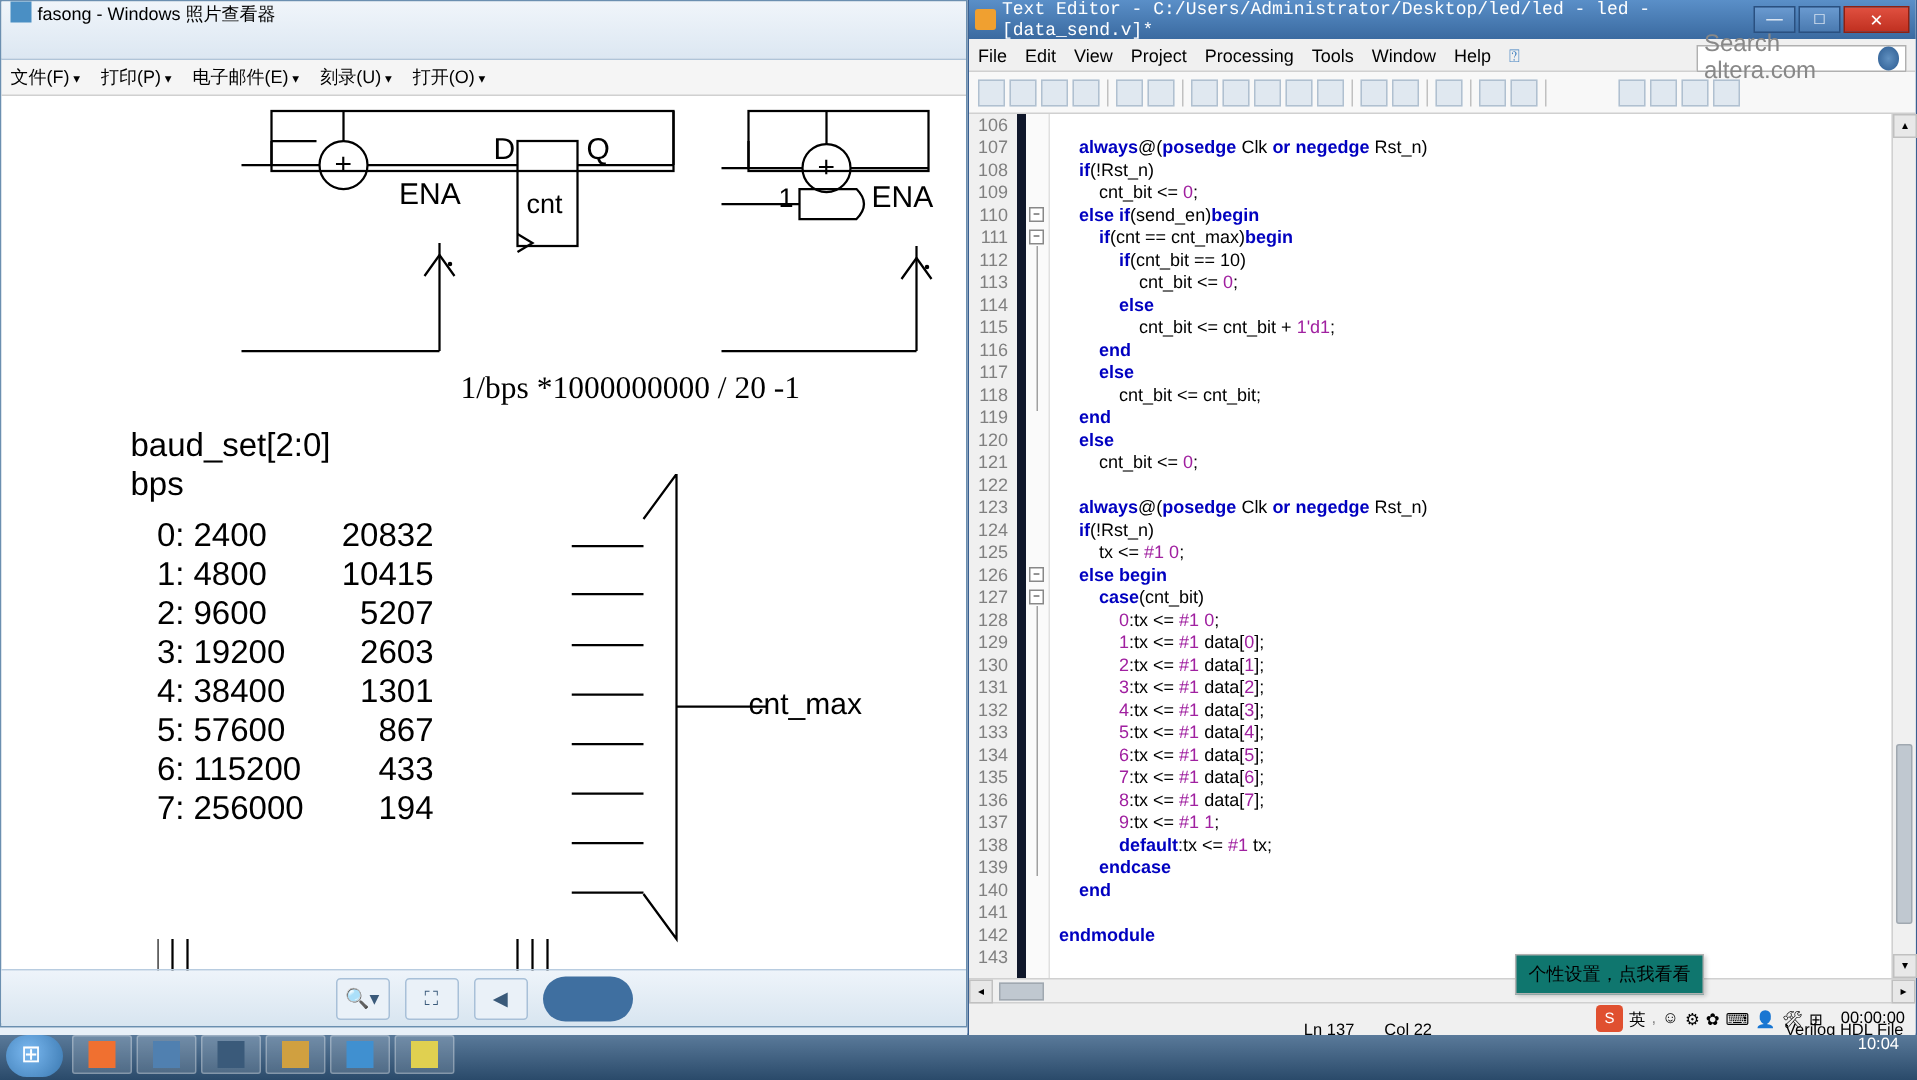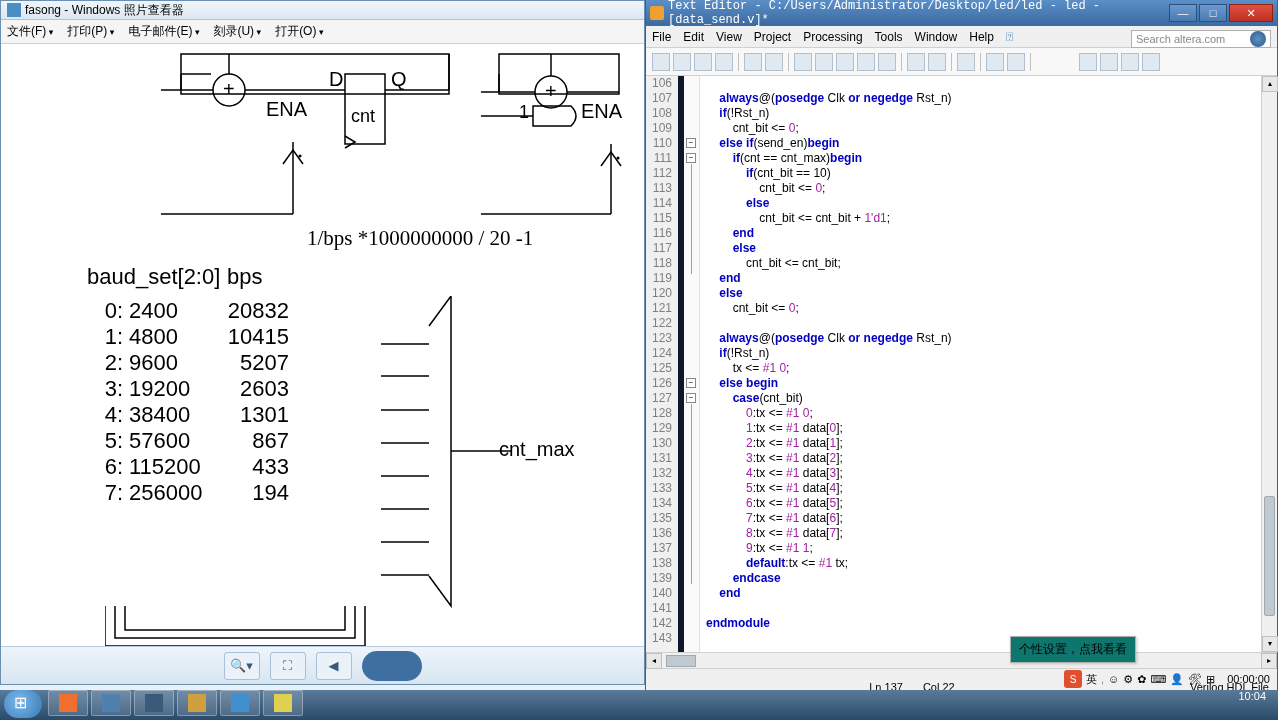--- a/index.html
+++ b/index.html
@@ -1,48 +1,48 @@
 <!DOCTYPE html>
 <html><head>
   <meta charset="utf-8">
   <style>
     * { margin: 0; padding: 0; box-sizing: border-box; font-family: "Microsoft YaHei", Tahoma, sans-serif; }
     body { width: 1278px; height: 720px; background: #e8f0f8; position: relative; overflow: hidden; }
     
     
     .photo-viewer { position: absolute; left: 0; top: 0; width: 645px; height: 685px; background: #fff; border: 1px solid #6b8fb0; }
-    .pv-title { height: 19px; background: linear-gradient(#f0f5fa, #dce7f2); border-bottom: 1px solid #b0c4d8; display: flex; align-items: center; padding: 0 6px; font-size: 12px; }
+    .pv-title { height: 39px; background: linear-gradient(#f0f5fa, #dce7f2); border-bottom: 1px solid #b0c4d8; display: flex; padding: 0 6px; font-size: 12px; }
     .pv-title-icon { width: 14px; height: 14px; background: #4a8fc4; margin-right: 4px; }
     .pv-menu { height: 24px; background: #f5f5f5; border-bottom: 1px solid #d0d0d0; display: flex; align-items: center; padding: 0 6px; font-size: 12px; gap: 14px; }
     .pv-menu span { cursor: pointer; }
     .pv-menu .dd::after { content: " ▾"; font-size: 9px; }
     .pv-content { position: relative; height: 618px; background: #fff; overflow: hidden; }
     .baud-table { position: absolute; left: 86px; top: 220px; font-family: "Times New Roman", serif; font-size: 22px; }
     .baud-row { display: flex; }
     .baud-idx { width: 42px; text-align: right; padding-right: 6px; }
     .baud-bps { width: 90px; text-align: left; }
     .baud-val { width: 70px; text-align: right; }
     .formula { position: absolute; left: 306px; top: 182px; font-family: "Times New Roman", serif; font-size: 21px; }
-    .header-row { display: flex; margin-bottom: 8px; font-size: 22px;}
+    .header-row { display: flex; margin-bottom: 8px; font-size: 22px; flex-direction: column;}
     .hdr-baud { width: 140px; }
     .hdr-bps { width: 80px; }
     .pv-toolbar { position: absolute; bottom: 0; left: 0; right: 0; height: 38px; background: linear-gradient(#eef4fa, #d8e5f0); border-top: 1px solid #b8cce0; display: flex; justify-content: center; align-items: center; gap: 10px; }
     .pv-tb-btn { width: 36px; height: 28px; background: #eaf1f8; border: 1px solid #a8c0d8; border-radius: 3px; display: flex; align-items: center; justify-content: center; font-size: 13px; color: #3a5a7a; }
     .pv-tb-big { width: 60px; height: 30px; background: #3f6fa0; border-radius: 15px; }
     
     
     .text-editor { position: absolute; left: 645px; top: 0; width: 633px; height: 690px; background: #fff; border: 1px solid #3a6090; border-top: none; }
     .te-title { height: 26px; background: linear-gradient(#5a8fc8, #3a6aa0); display: flex; align-items: center; padding: 0 4px; color: #fff; font-size: 12px; }
     .te-title-icon { width: 14px; height: 14px; background: #f0a030; margin-right: 4px; border-radius: 2px; }
     .te-title-text { flex: 1; font-family: Liberation Mono, monospace; }
     .te-winbtns { display: flex; gap: 2px; }
     .te-winbtn { width: 28px; height: 18px; background: linear-gradient(#6a9ad0, #4a7ab0); border: 1px solid #2a5080; display: flex; align-items: center; justify-content: center; font-size: 11px; color: #fff; }
     .te-close { width: 44px; background: linear-gradient(#e05040, #c03020); border-color: #902010; }
     .te-menu { height: 22px; background: #f0f0f0; border-bottom: 1px solid #d0d0d0; display: flex; align-items: center; padding: 0 6px; gap: 12px; font-size: 12px; }
-    .te-search { position: absolute; right: 6px; top: 30px; width: 140px; height: 18px; border: 1px solid #b0b0b0; font-size: 11px; padding: 0 4px; color: #888; background: #fff; display: flex; align-items: center; }
+    .te-search { position: absolute; right: 6px; top: 30px; width: 140px; height: 18px; border: 1px solid #b0b0b0; font-size: 16px; padding: 0 4px; color: #888; background: #fff; display: flex; align-items: center; }
     .te-search-globe { width: 16px; height: 16px; background: radial-gradient(#6090c0, #2a5a90); border-radius: 50%; margin-left: auto; }
     .te-toolbar { height: 28px; background: #f8f8f8; border-bottom: 1px solid #d0d0d0; display: flex; align-items: center; padding: 0 6px; gap: 3px; }
     .te-tb-icon { width: 18px; height: 18px; background: #e0e8f0; border: 1px solid #b0c0d0; }
     .te-tb-sep { width: 1px; height: 18px; background: #c0c0c0; margin: 0 2px; }
     .code-area { position: relative; height: 576px; display: flex; font-family: Consolas, monospace; font-size: 12px; line-height: 15px; background: #fff; }
     .gutter { width: 38px; text-align: right; padding-right: 6px; color: #808080; background: #f0f0f0; border-right: 6px solid #0f172a; }
     .fold-col { width: 16px; background: #fafafa; border-right: 1px solid #e0e0e0; position: relative; }
     .fold-box { position: absolute; left: 2px; width: 10px; height: 10px; border: 1px solid #888; background: #fff; font-size: 8px; text-align: center; line-height: 8px; }
     .fold-line { position: absolute; left: 7px; width: 1px; background: #a0a0a0; }
     .code-lines { flex: 1; padding-left: 6px; white-space: pre; overflow: hidden; }

